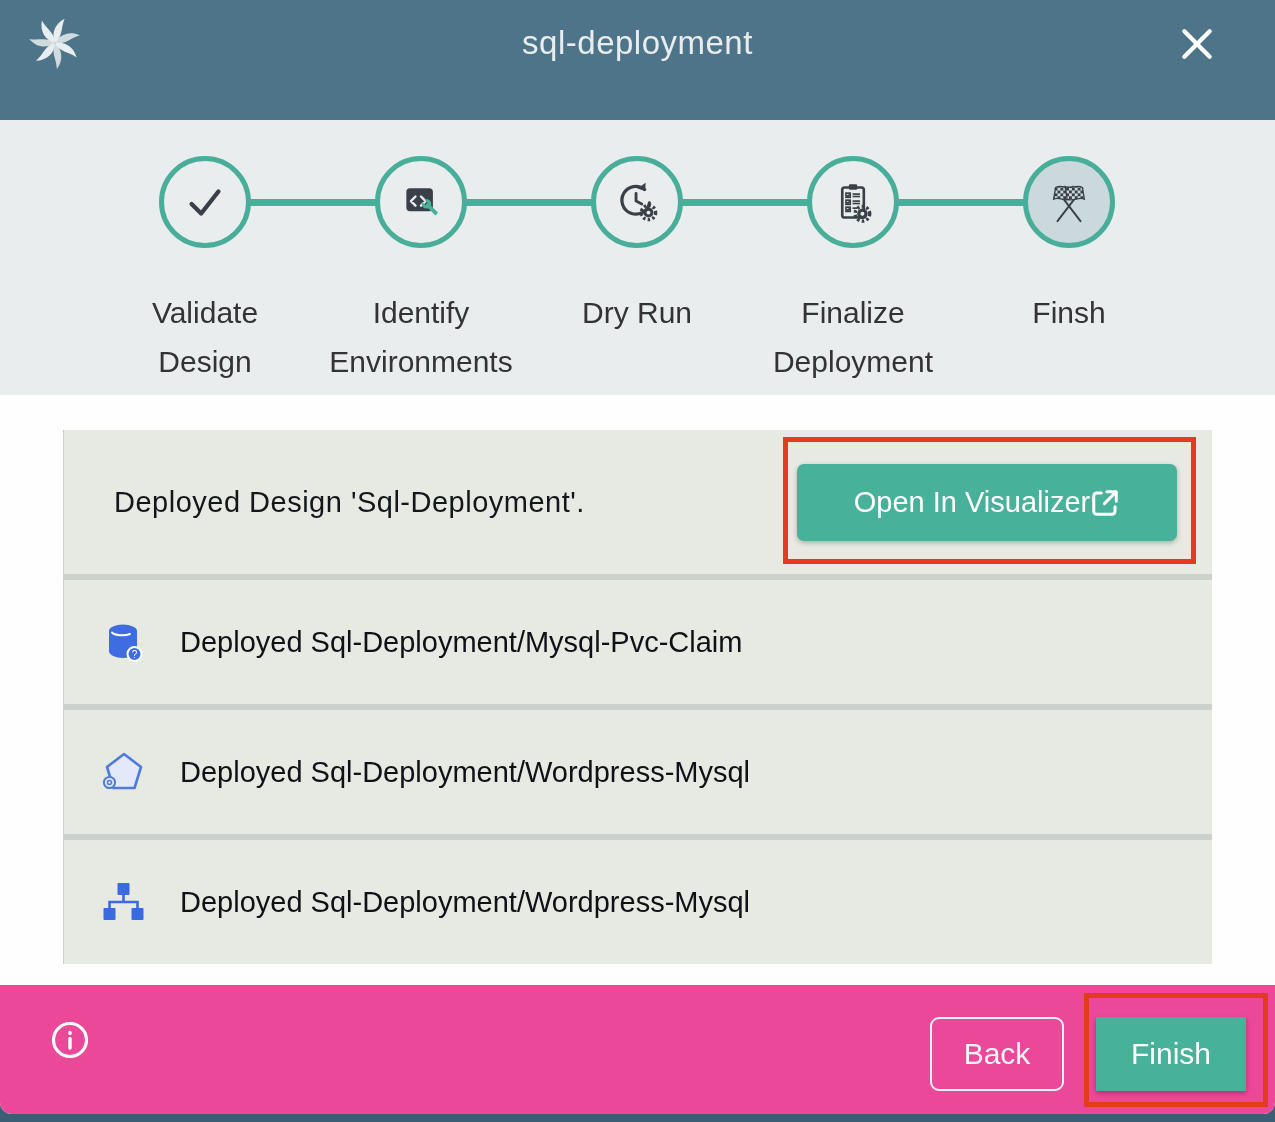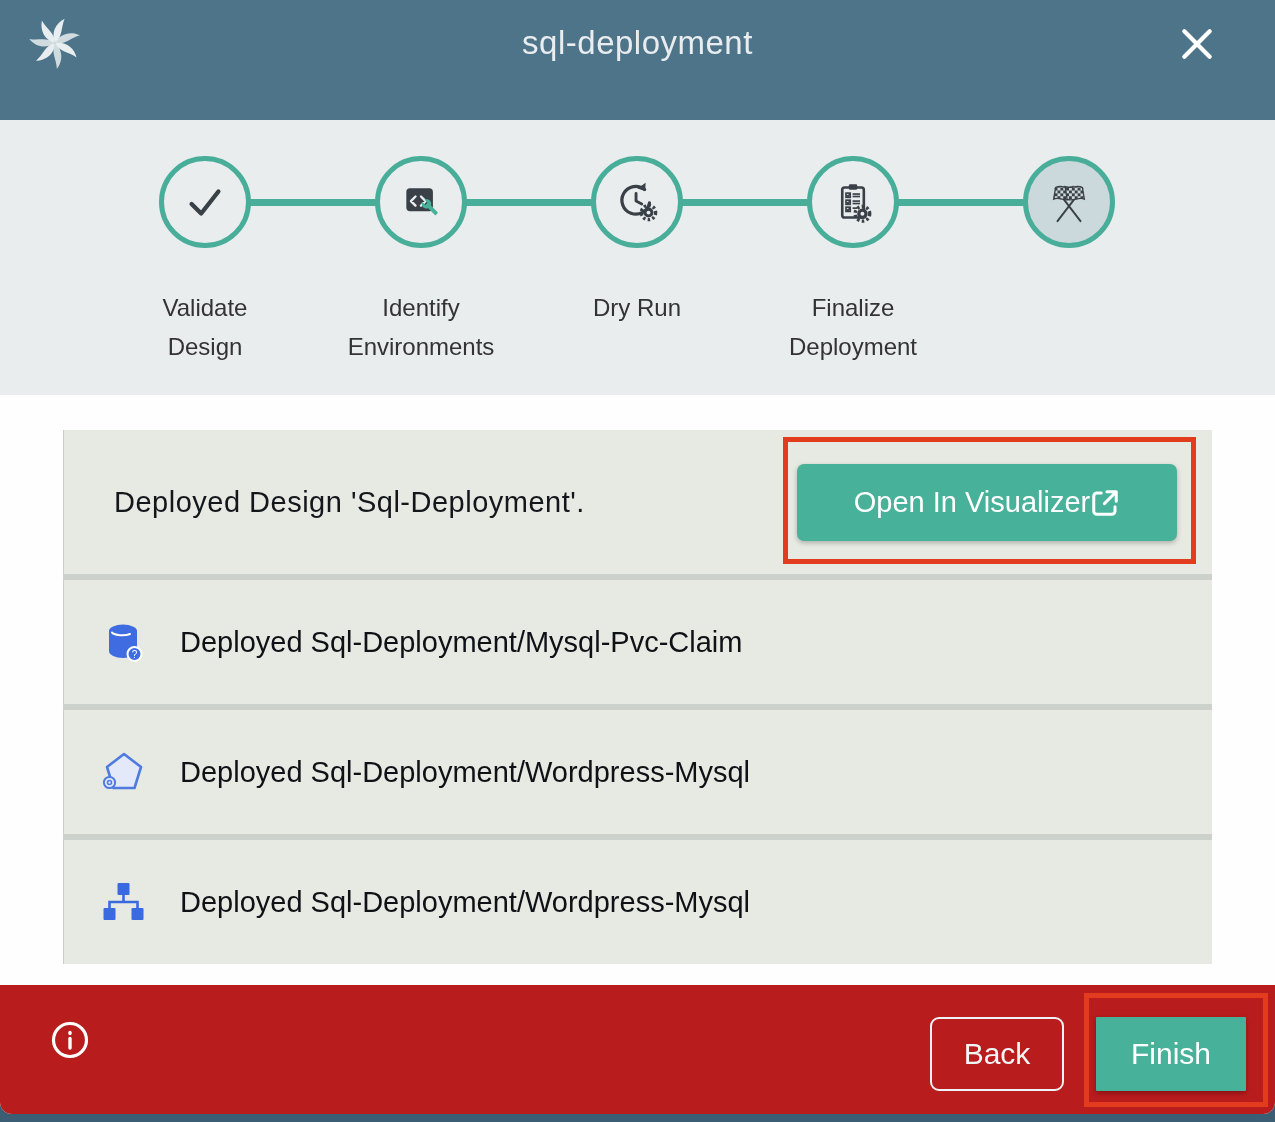--- a/index.html
+++ b/index.html
@@ -31,21 +31,21 @@
   .stepper{position:relative;height:275px;flex:0 0 275px;background:#e9edee;}
   .track{position:absolute;left:205px;width:864px;top:79px;height:7px;background:#49ae99;}
   .step-circle{
     position:absolute;top:36px;width:82px;height:82px;border-radius:50%;
     border:5px solid #49ae99;background:#e9edee;
     display:flex;align-items:center;justify-content:center;cursor:pointer;
   }
   .step-circle.active{background:#cbd8dc;}
   .step-label{
     position:absolute;top:169px;width:220px;text-align:center;
-    font-size:24px;color:#333;line-height:1.62;white-space:pre-line;
+    font-size:30px;color:#333;line-height:1.62;white-space:pre-line;
   }
   
   .content{position:relative;flex:1;background:#fdfefd;}
   .list{position:absolute;left:63px;top:35px;width:1149px;}
   .row{
     position:relative;background:#e7eae2;border-left:1px solid #c9cec8;
     display:flex;align-items:center;
   }
   .row.summary{height:144px;}
   .row.item{height:124px;}
@@ -56,21 +56,21 @@
   .visualizer-btn{
     position:absolute;right:35px;top:34px;width:380px;height:77px;
     background:#48b19a;border:none;border-radius:7px;cursor:pointer;
     color:#fff;font-size:29px;font-family:"Liberation Sans",sans-serif;
     display:flex;align-items:center;justify-content:center;
     box-shadow:0 2px 5px rgba(0,0,0,.25);
   }
   .row-icon{width:46px;height:46px;margin-left:36px;flex:0 0 46px;}
   .row-text{margin-left:34px;font-size:29px;color:#0e1116;}
   
-  .footer{position:relative;height:129px;flex:0 0 129px;background:#b91c1c;padding-left:12px;}
+  .footer{position:relative;height:129px;flex:0 0 129px;background:#ec4899;padding-left:12px;}
   .info-btn{
     position:absolute;left:50px;top:35px;width:40px;height:40px;cursor:pointer;
     display:flex;align-items:center;justify-content:center;
   }
   .back-btn{
     position:absolute;right:211px;top:32px;width:134px;height:74px;
     background:transparent;border:2px solid #eef2f4;border-radius:9px;
     color:#f2f5f6;font-size:30px;font-family:"Liberation Sans",sans-serif;cursor:pointer;
   }
   .finish-btn{
@@ -188,20 +188,21 @@
           </pattern>
         </defs>
         <g stroke="#3a4047" stroke-width="2" stroke-linecap="round">
           <line x1="10" y1="10" x2="36" y2="44"></line>
           <line x1="38" y1="10" x2="12" y2="44"></line>
         </g>
         <path d="M10 9 C16 5 21 11 28 8 L26 21 C19 24 14 18 8 21 Z" fill="url(#chk)" stroke="#3a4047" stroke-width="1.4"></path>
         <path d="M38 9 C32 5 27 11 20 8 L22 21 C29 24 34 18 40 21 Z" fill="url(#chk)" stroke="#3a4047" stroke-width="1.4"></path>
       </svg>
     </div>
+    <div class="step-label" style="left:959px">Finsh</div>
   </div>
 
   <div class="content">
     <div class="list">
 
       <div class="row summary">
         <div class="summary-text">Deployed Design 'Sql-Deployment'.</div>
         <button class="visualizer-btn">
           <span>Open In Visualizer</span>
           <svg viewBox="0 0 24 24" width="30" height="30">

